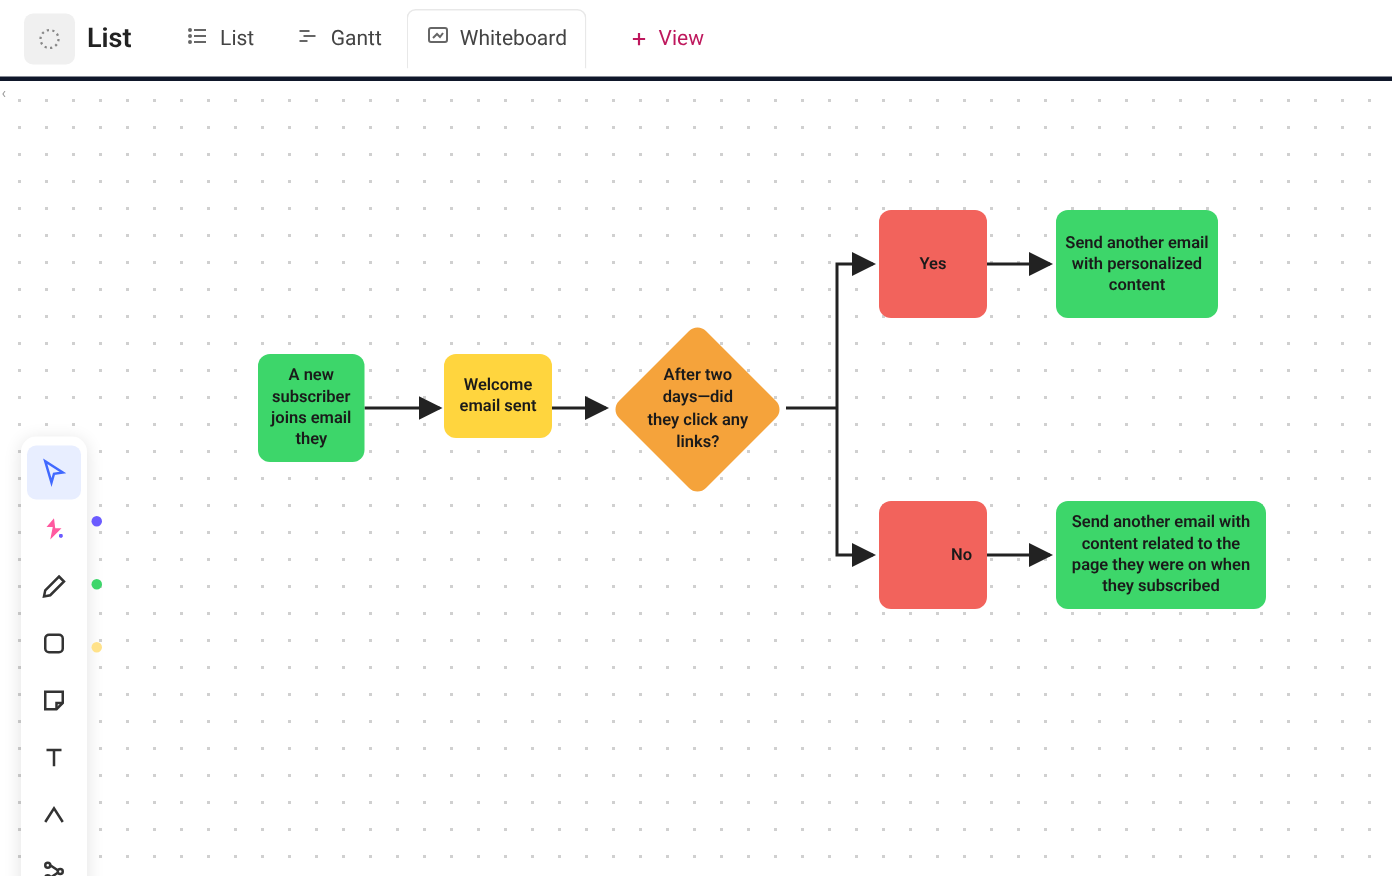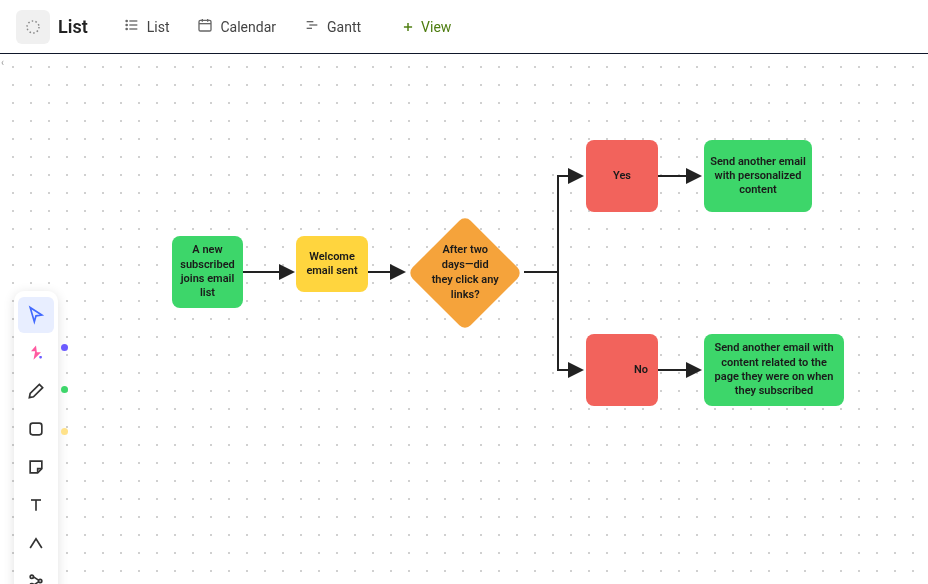--- a/index.html
+++ b/index.html
@@ -6,21 +6,21 @@
 body {
   font-family: -apple-system, BlinkMacSystemFont, "Segoe UI", Roboto, sans-serif;
   width: 928px;
   height: 584px;
   overflow: hidden;
   background: #fff;
   position: relative;
 }
 .topbar {
   height: 54px;
-  border-bottom: 1px solid #0f172a;
+  border-bottom: 3px solid #0f172a;
   display: flex;
   align-items: center;
   padding: 0 16px;
   gap: 8px;
   position: relative;
   z-index: 10;
   background: #fff;
 }
 .app-icon {
   width: 34px;
@@ -62,21 +62,21 @@
   margin-bottom: -1px;
 }
 .tab svg { width: 16px; height: 16px; flex-shrink: 0; }
 .tab-icon { color: #666; }
 .add-view {
   display: flex;
   align-items: center;
   gap: 6px;
   padding: 8px 12px;
   font-size: 14px;
-  color: #4d7c0f;
+  color: #be185d;
   cursor: pointer;
   margin-left: 12px;
 }
 .add-view svg { width: 14px; height: 14px; }
 .collapse-handle {
   position: absolute;
   left: 1px;
   top: 57px;
   font-size: 10px;
   color: #999;
@@ -178,34 +178,32 @@
             <line x1="8" y1="12" x2="20" y2="12"></line>
             <line x1="8" y1="18" x2="20" y2="18"></line>
             <circle cx="4" cy="6" r="1"></circle>
             <circle cx="4" cy="12" r="1"></circle>
             <circle cx="4" cy="18" r="1"></circle>
           </svg></span>
       <span>List</span>
     </div>
     <div class="tab">
       <span class="tab-icon"><svg viewBox="0 0 24 24" fill="none" stroke="currentColor" stroke-width="2">
-            <rect x="3" y="5" width="18" height="16" rx="2"></rect>
-            <line x1="3" y1="10" x2="21" y2="10"></line>
-            <line x1="8" y1="3" x2="8" y2="7"></line>
-            <line x1="16" y1="3" x2="16" y2="7"></line>
-          </svg></span>
-      <span>Calendar</span>
-    </div>
-    <div class="tab">
-      <span class="tab-icon"><svg viewBox="0 0 24 24" fill="none" stroke="currentColor" stroke-width="2">
             <line x1="4" y1="7" x2="14" y2="7"></line>
             <line x1="8" y1="12" x2="20" y2="12"></line>
             <line x1="4" y1="17" x2="12" y2="17"></line>
           </svg></span>
       <span>Gantt</span>
+    </div>
+    <div class="tab active">
+      <span class="tab-icon"><svg viewBox="0 0 24 24" fill="none" stroke="currentColor" stroke-width="2">
+            <rect x="3" y="4" width="18" height="14" rx="2"></rect>
+            <path d="M7 14 L11 10 L14 13 L17 9"></path>
+          </svg></span>
+      <span>Whiteboard</span>
     </div>
     <div class="add-view">
       <svg viewBox="0 0 24 24" fill="none" stroke="currentColor" stroke-width="2.5">
           <line x1="12" y1="5" x2="12" y2="19"></line>
           <line x1="5" y1="12" x2="19" y2="12"></line>
         </svg>
       <span>View</span>
     </div>
   </div>
 </div>
@@ -224,21 +222,21 @@
     <line x1="368" y1="218" x2="404" y2="218" stroke="#222" stroke-width="2" marker-end="url(#ah)"></line>
     <line x1="524" y1="218" x2="558" y2="218" stroke="#222" stroke-width="2"></line>
     <path d="M558 218 L558 122 L582 122" stroke="#222" stroke-width="2" fill="none" marker-end="url(#ah)"></path>
     <path d="M558 218 L558 316 L582 316" stroke="#222" stroke-width="2" fill="none" marker-end="url(#ah)"></path>
     <line x1="658" y1="122" x2="700" y2="122" stroke="#222" stroke-width="2" marker-end="url(#ah)"></line>
     <line x1="658" y1="316" x2="700" y2="316" stroke="#222" stroke-width="2" marker-end="url(#ah)"></line>
   </svg>
 
   <div class="flowchart">
     <div class="node rounded" style="left:172px; top:182px; width:71px; height:72px; background:#3dd66a;">
-      <span>A new subscribed joins email list</span>
+      <span>A new subscriber joins email they</span>
     </div>
     <div class="node rounded" style="left:296px; top:182px; width:72px; height:56px; background:#ffd53e;">
       <span>Welcome email sent</span>
     </div>
     <div class="node diamond" style="left:424px; top:178px; width:82px; height:82px; background:#f5a33b;">
       <div class="inner">After two days—did they click any links?</div>
     </div>
     <div class="node rounded" style="left:586px; top:86px; width:72px; height:72px; background:#f2635c;">
       <span>Yes</span>
     </div>

